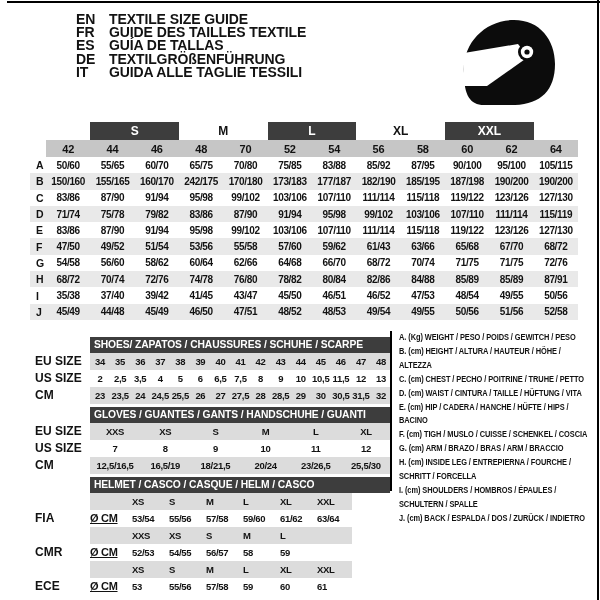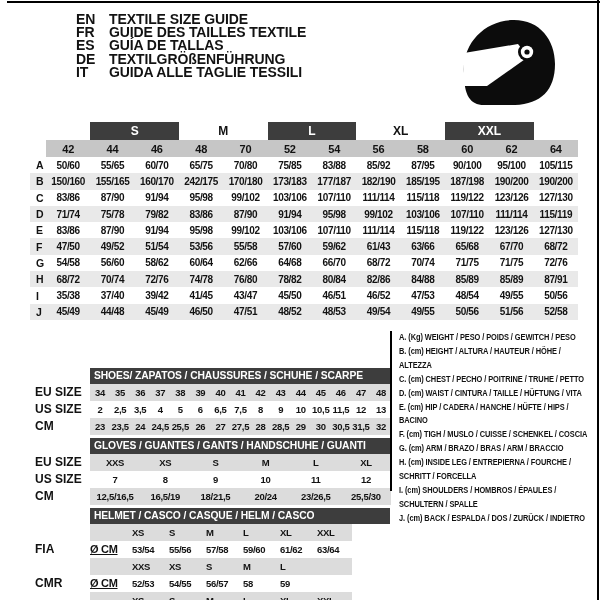--- a/index.html
+++ b/index.html
@@ -22,21 +22,21 @@
           align-items:center; text-align:center; font-size:10px; font-weight:700; letter-spacing:-0.35px; }
   .trow.alt { background:#e9e9e9; }
   .trow .rlabel { text-align:left; padding-left:6px; font-size:10.5px; letter-spacing:0; }
   .trow.sizeband { height:18px; font-size:12px; letter-spacing:0; }
   .sz { background:#3d3d3d; color:#fff; height:100%; display:flex; align-items:center; justify-content:center; }
   .sz.light { background:transparent; color:#121212; }
   .trow.numrow { height:17px; font-size:11px; letter-spacing:-0.2px; }
   .numrow .cell { background:#c6c6c6; height:100%; display:flex; align-items:center; justify-content:center; }
 
   
-  .btable { position:absolute; left:35px; width:356px;margin-top:31px; }
+  .btable { position:absolute; left:35px; width:356px; }
   .bt-title { margin-left:55px; width:296px; height:15.5px; background:#3d3d3d; color:#fff;
               font-weight:700; font-size:10.3px; letter-spacing:-0.1px; display:flex; align-items:center; padding-left:4px; }
   .btrow { display:grid; height:17px; font-size:9.5px; font-weight:700; letter-spacing:-0.3px; }
   .btrow .blabel { display:flex; align-items:center; font-size:12px; letter-spacing:0; }
   .btrow .cell { display:flex; align-items:center; justify-content:center; }
   .btrow .cell.shaded { background:#dcdcdc; }
   .btrow .cell.left { justify-content:flex-start; padding-left:2px; }
   .btrow .unit { display:flex; align-items:center; font-size:11px;text-decoration:underline; }
 
   

